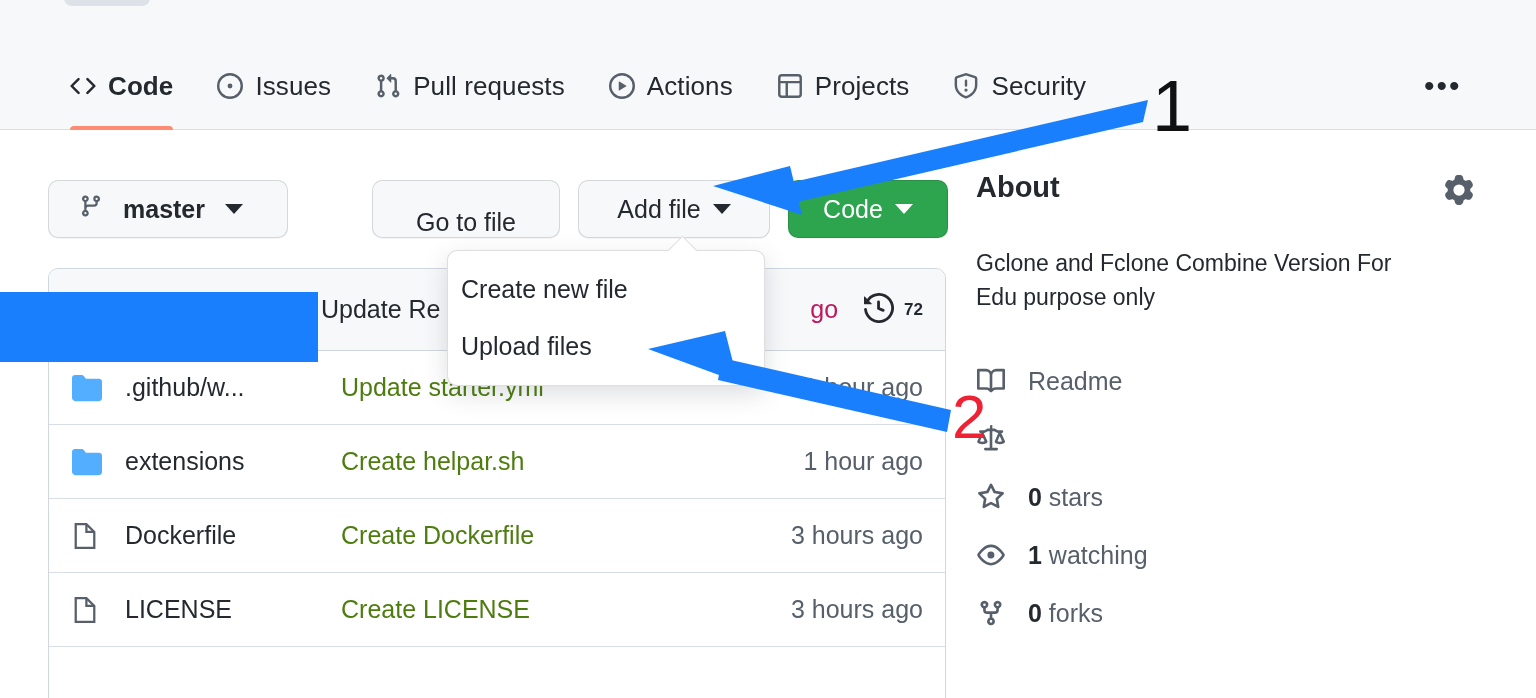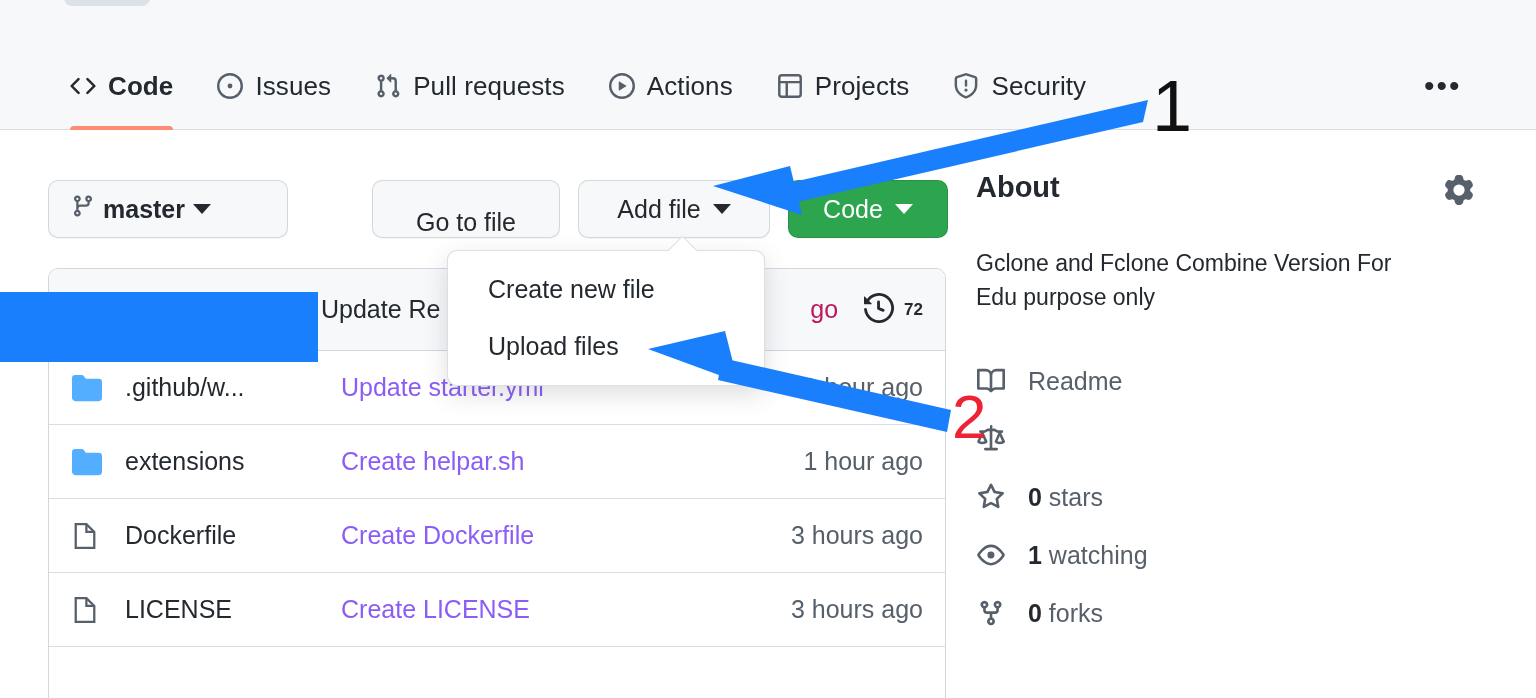--- a/index.html
+++ b/index.html
@@ -58,21 +58,21 @@
   
   .toolbar { position: absolute; left: 48px; top: 49px; display: flex; align-items: center; }
   .btn {
     display: inline-flex; align-items: center; justify-content: center; gap: 12px;
     height: 58px; padding: 0 22px;
     border: 1px solid rgba(27,31,36,.15); border-radius: 10px;
     background: #f6f8fa; color: #24292f; font-size: 25px;
     font-family: "Liberation Sans", sans-serif; cursor: pointer;
     box-shadow: 0 1px 0 rgba(27,31,36,.04);
   }
-  .btn-branch { width: 240px; justify-content: flex-start; padding-left: 22px; gap: 8px; }
+  .btn-branch { width: 240px; justify-content: flex-start; padding-left: 30px; gap: 20px; }
   .btn-branch .bname { font-weight: 700; font-size: 25px; }
   .btn-gotofile { margin-left: 84px; width: 188px; align-items: flex-end; }
   .btn-addfile { margin-left: 18px; width: 192px; }
   .btn-code {
     margin-left: 18px; width: 160px; background: #2da44e; color: #ffffff;
     border-color: rgba(27,31,36,.15);
   }
   .caret { width: 0; height: 0; border-left: 9px solid transparent; border-right: 9px solid transparent; border-top: 10px solid #24292f; }
   .caret-light { border-top-color: #ffffff; }
 
@@ -83,22 +83,22 @@
     border-radius: 10px; box-shadow: 0 8px 24px rgba(66,74,83,.18);
     padding: 10px 0; z-index: 30;
   }
   .dropdown::before {
     content: ""; position: absolute; top: -11px; left: 224px;
     width: 20px; height: 20px; background: #ffffff;
     border-left: 1px solid rgba(31,35,40,.15); border-top: 1px solid rgba(31,35,40,.15);
     transform: rotate(45deg);
   }
   .dd-item {
-    padding: 14px 27px; font-size: 25px; color: #24292f; cursor: pointer;
-    white-space: nowrap; position: relative; z-index: 2; background: #fff; margin-left: 13px;
+    padding: 14px 13px; font-size: 25px; color: #24292f; cursor: pointer;
+    white-space: nowrap; position: relative; z-index: 2; background: #fff;
   }
 
   
   .filebox {
     position: absolute; left: 48px; top: 137px; width: 898px;
     border: 1px solid #d0d7de; border-radius: 10px; overflow: hidden;
     background: #fff;
   }
   .commit-bar {
     display: flex; align-items: center; height: 82px;
@@ -110,21 +110,21 @@
   .commit-count { display: flex; align-items: center; gap: 10px; color: #24292f; }
   .commit-count .num { font-size: 17px; font-weight: 700; }
 
   .frow {
     display: flex; align-items: center; height: 74px;
     border-bottom: 1px solid #d8dee4; padding: 0 22px;
   }
   .frow:last-child { border-bottom: none; }
   .frow .ficon { width: 54px; display: flex; align-items: center; }
   .fname { width: 216px; font-size: 25px; color: #24292f; white-space: nowrap; overflow: hidden; }
-  .fmsg { flex: 1; font-size: 25px; color: #8b5cf6; white-space: nowrap; }
+  .fmsg { flex: 1; font-size: 25px; color: #4d7c0f; white-space: nowrap; }
   .fwhen { font-size: 25px; color: #57606a; text-align: right; white-space: nowrap; }
   .frow-empty { height: 60px; border-bottom: none; }
 
   
   .about { position: absolute; left: 976px; top: 40px; width: 520px; }
   .about-head { display: flex; align-items: flex-start; justify-content: space-between; }
   .about-title { font-size: 29px; font-weight: 700; color: #24292f; }
   .about-gear { color: #57606a; cursor: pointer; margin-top: 4px; margin-right: 22px; }
   .about-desc {
     margin-top: 38px; font-size: 23px; line-height: 1.46; color: #24292f;

